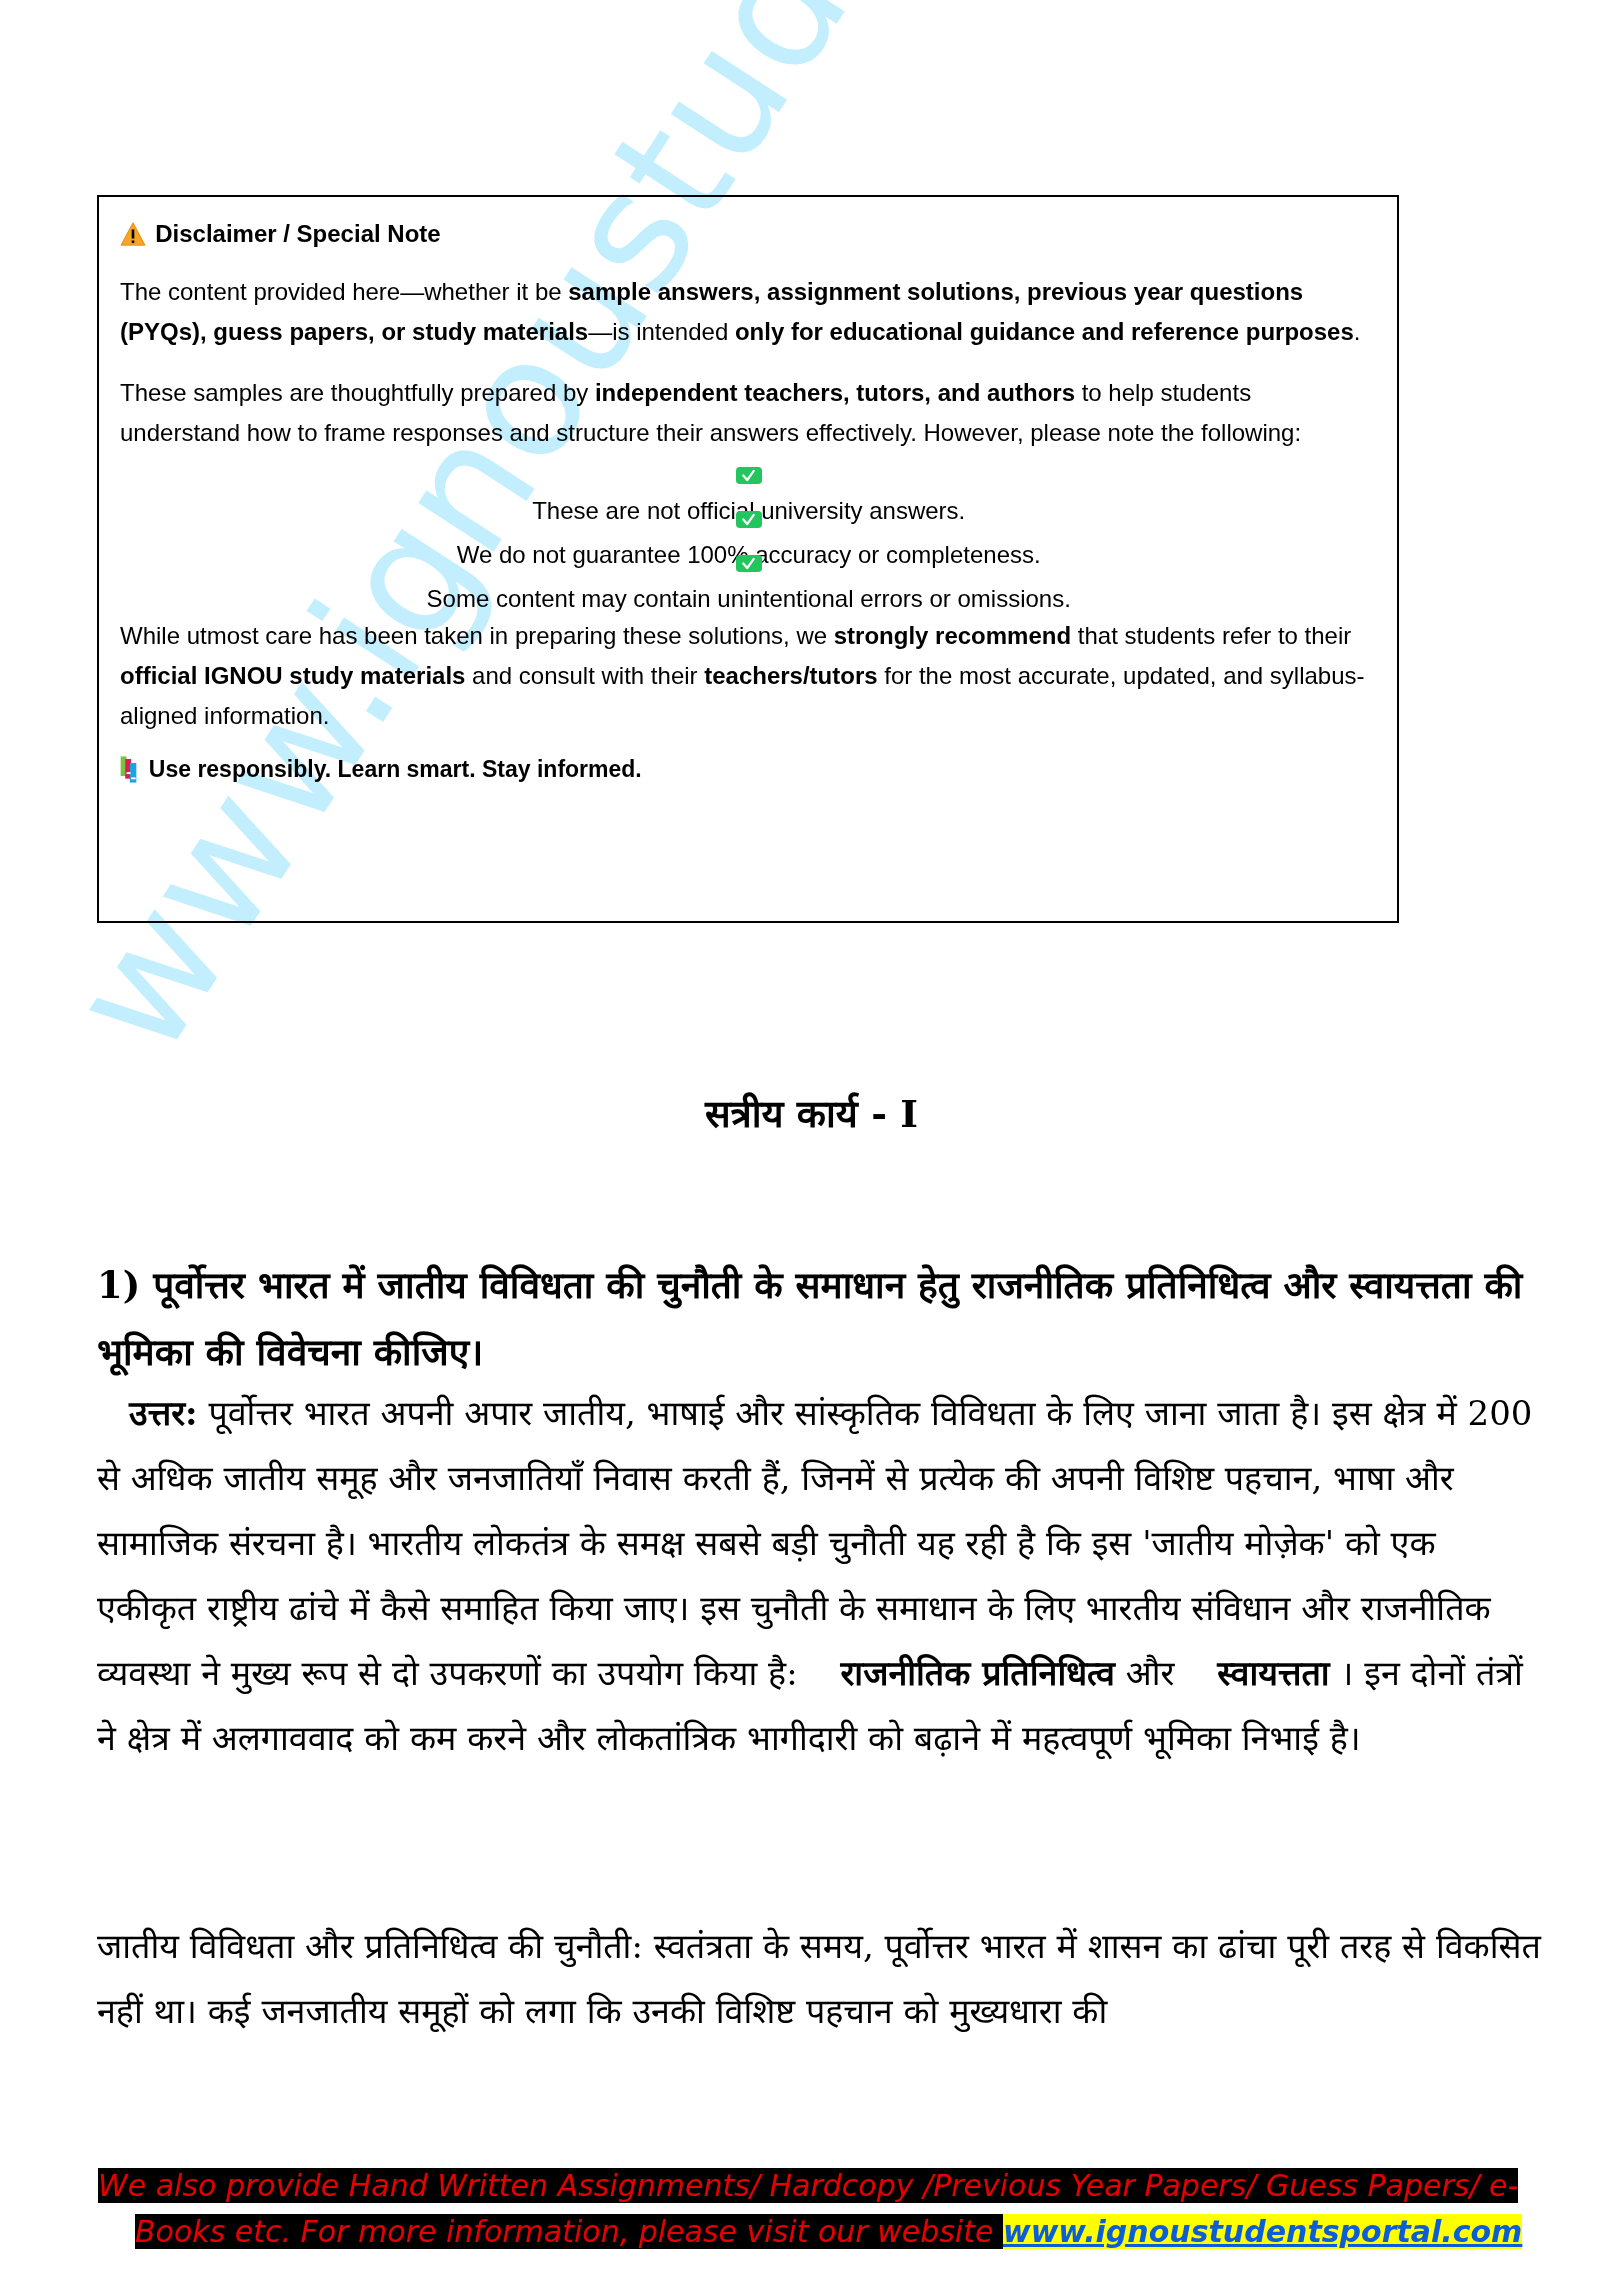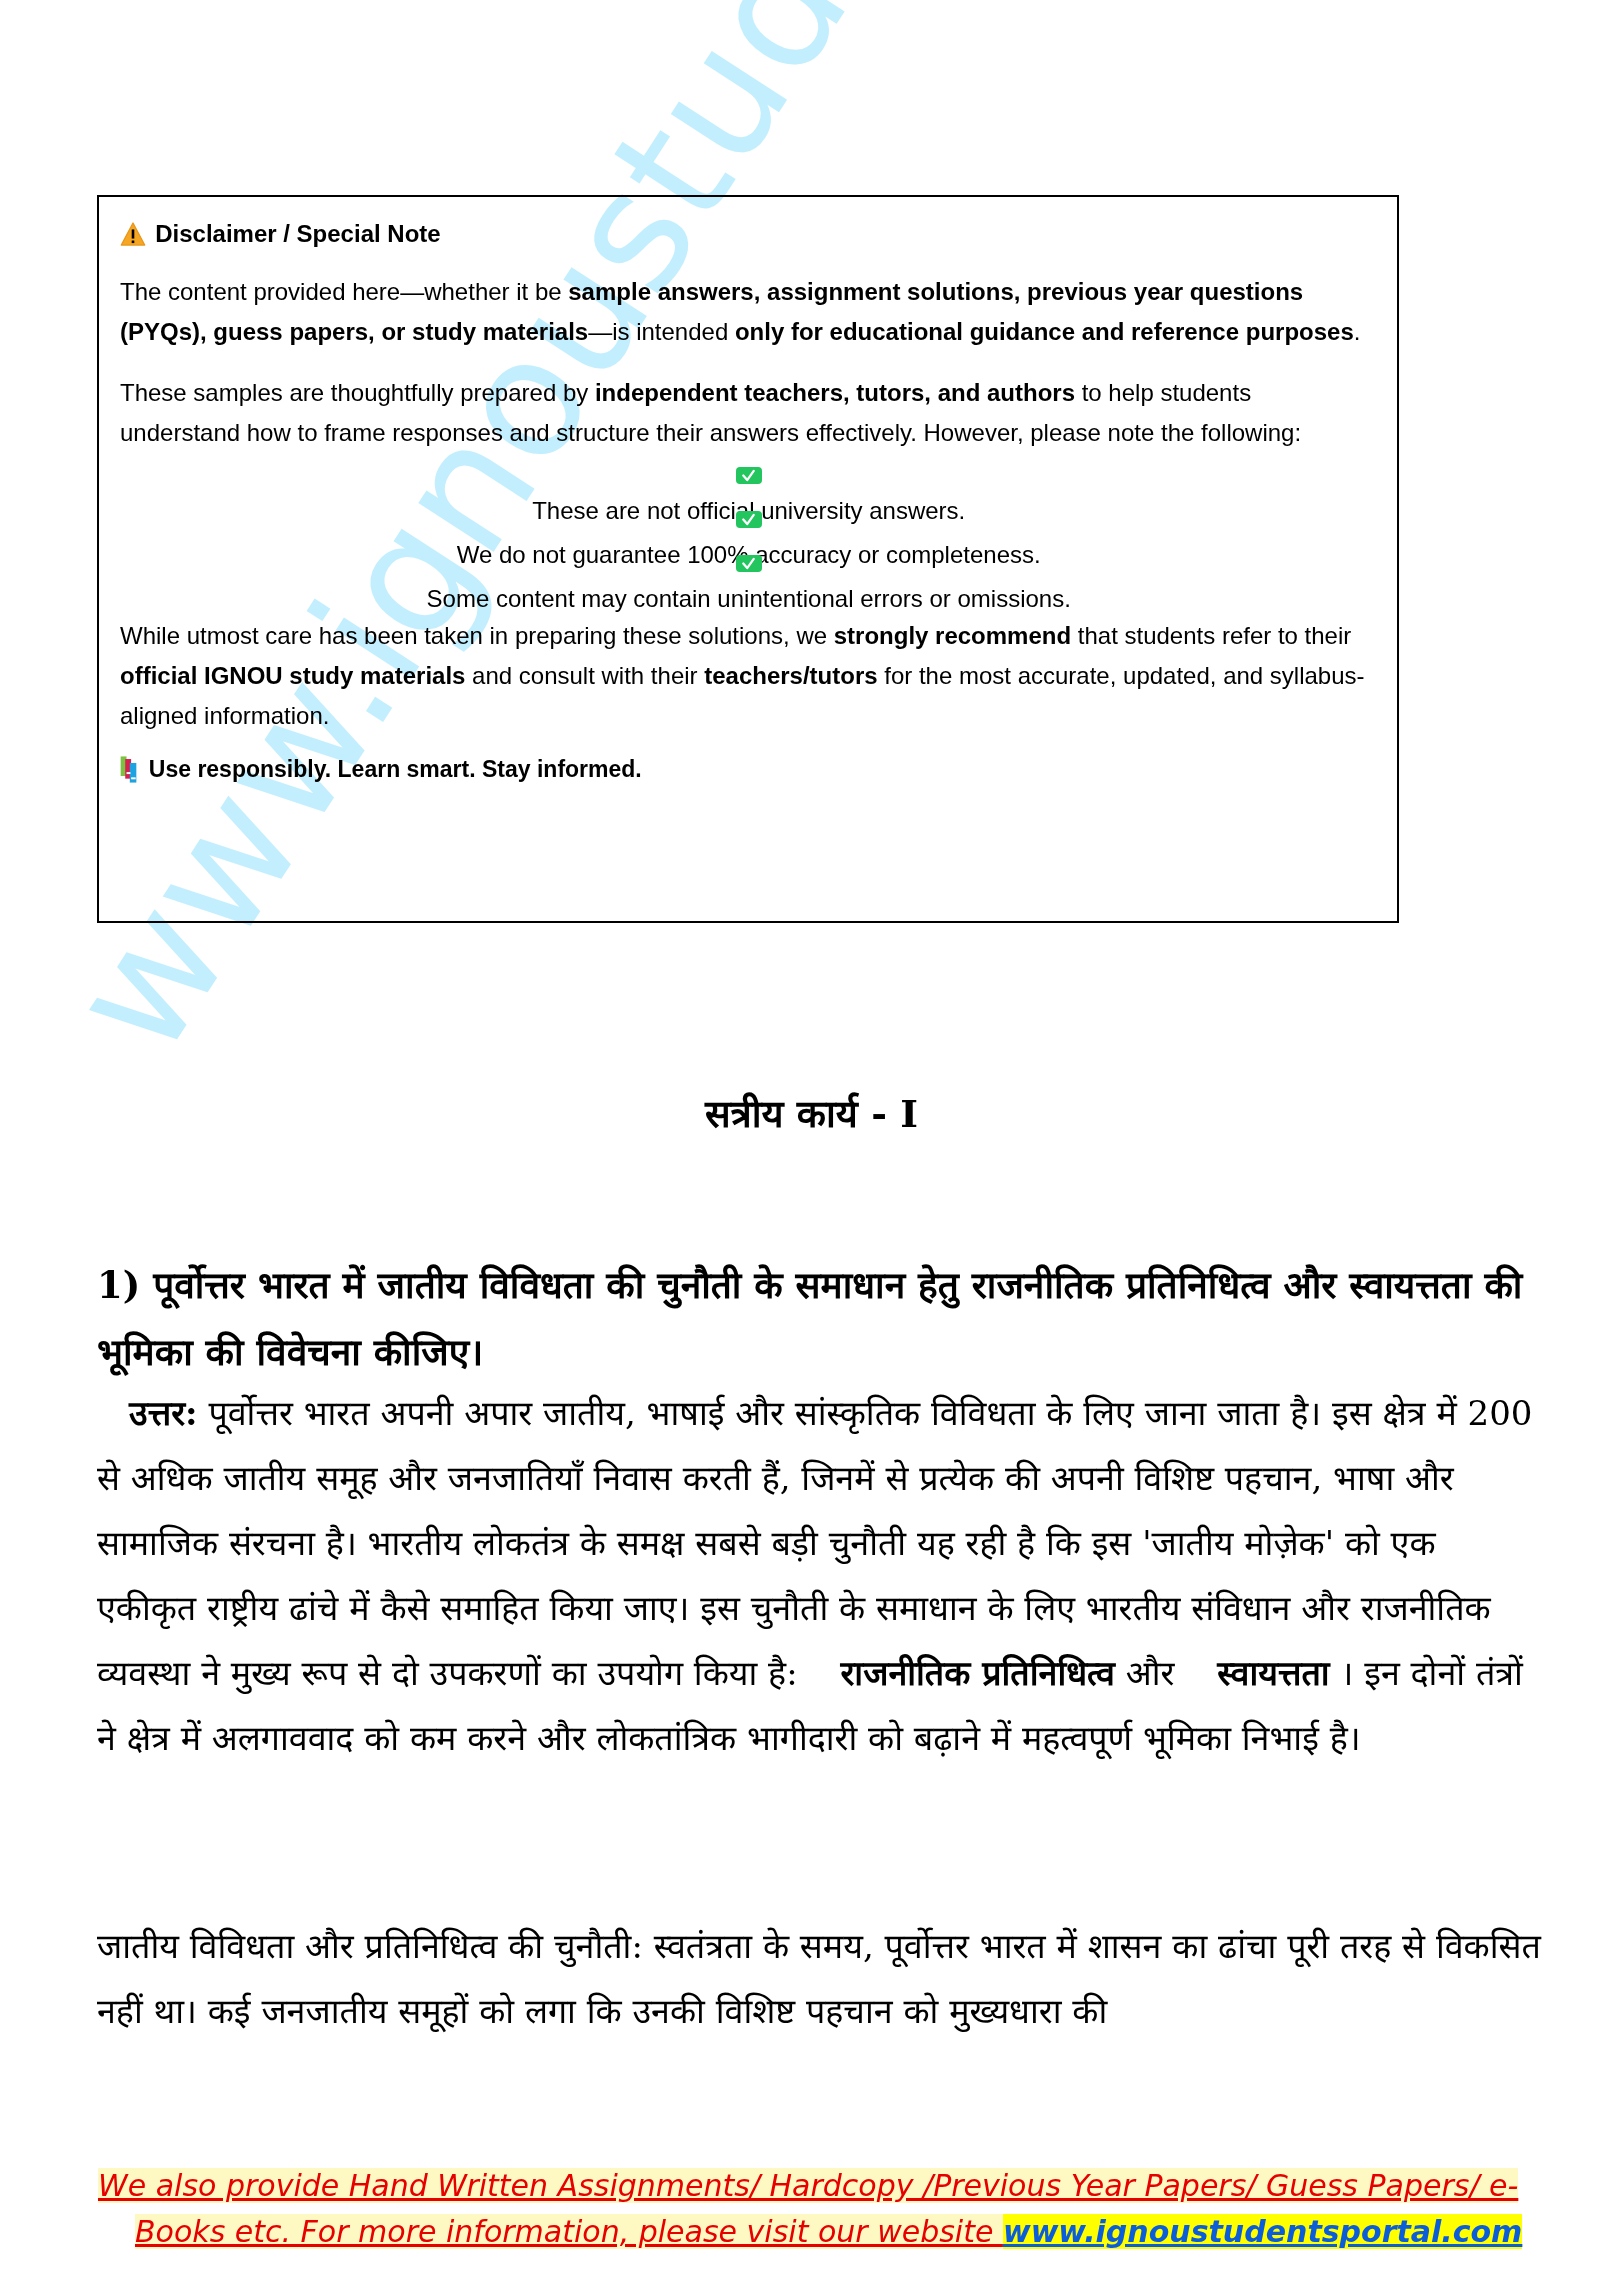--- a/index.html
+++ b/index.html
@@ -41,21 +41,21 @@
       position: absolute; left: 33px; top: 982px; transform-origin: 0 0;
       transform: rotate(-57deg);
       font-family: "DejaVu Sans", sans-serif; font-size: 164px; font-weight: normal;
       color: #bfeefe; opacity: 0.95; white-space: nowrap; letter-spacing: 1.3px;
       pointer-events: none; z-index: 0;
     }
     .content-layer { position: absolute; inset: 0; z-index: 1; }
 
     
     .banner { position: absolute; left: 98px; top: 2163px; width: 1440px; font-family: "DejaVu Sans", "Liberation Sans", sans-serif; font-style: italic; font-size: 30px; line-height: 46px; }
-    .banner-line { display: inline; background: #fef9c3; color: #e60000; text-decoration: underline; text-decoration-color: #e60000; text-decoration-thickness: 2.6px; }
+    .banner-line { display: inline; background: #000000; color: #e60000; text-decoration-color: #e60000; text-decoration-thickness: 2.6px; }
     .banner-l2 { padding-left: 37px; display: block; }
     .banner-link { color: #0b5ed7; font-weight: bold; text-decoration: underline; text-decoration-color: #0b5ed7; text-decoration-thickness: 2.6px; background: #ffff00; }
   </style>
 </head>
 <body>
 
 <div class="page">
 
   <div class="watermark">www.ignoustudentsportal.com</div>
 

